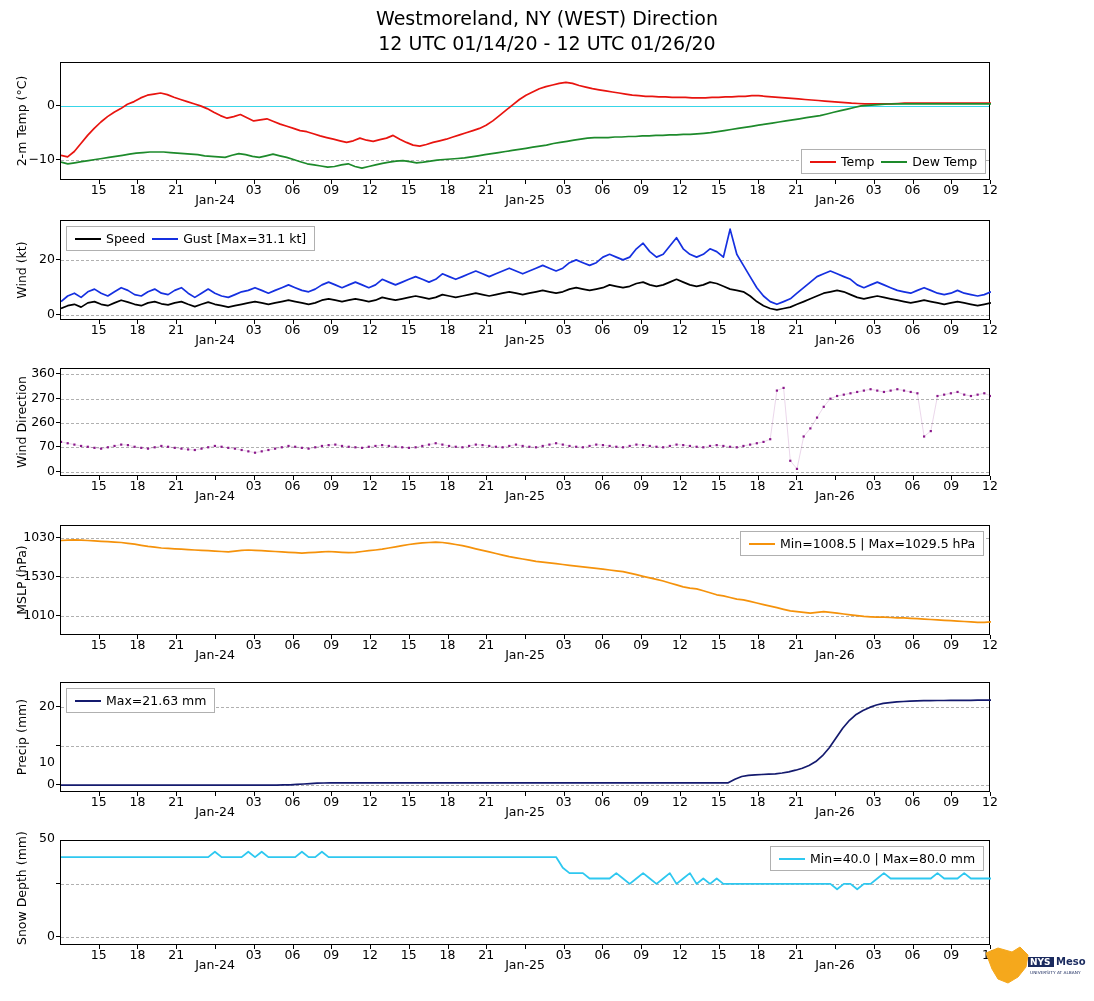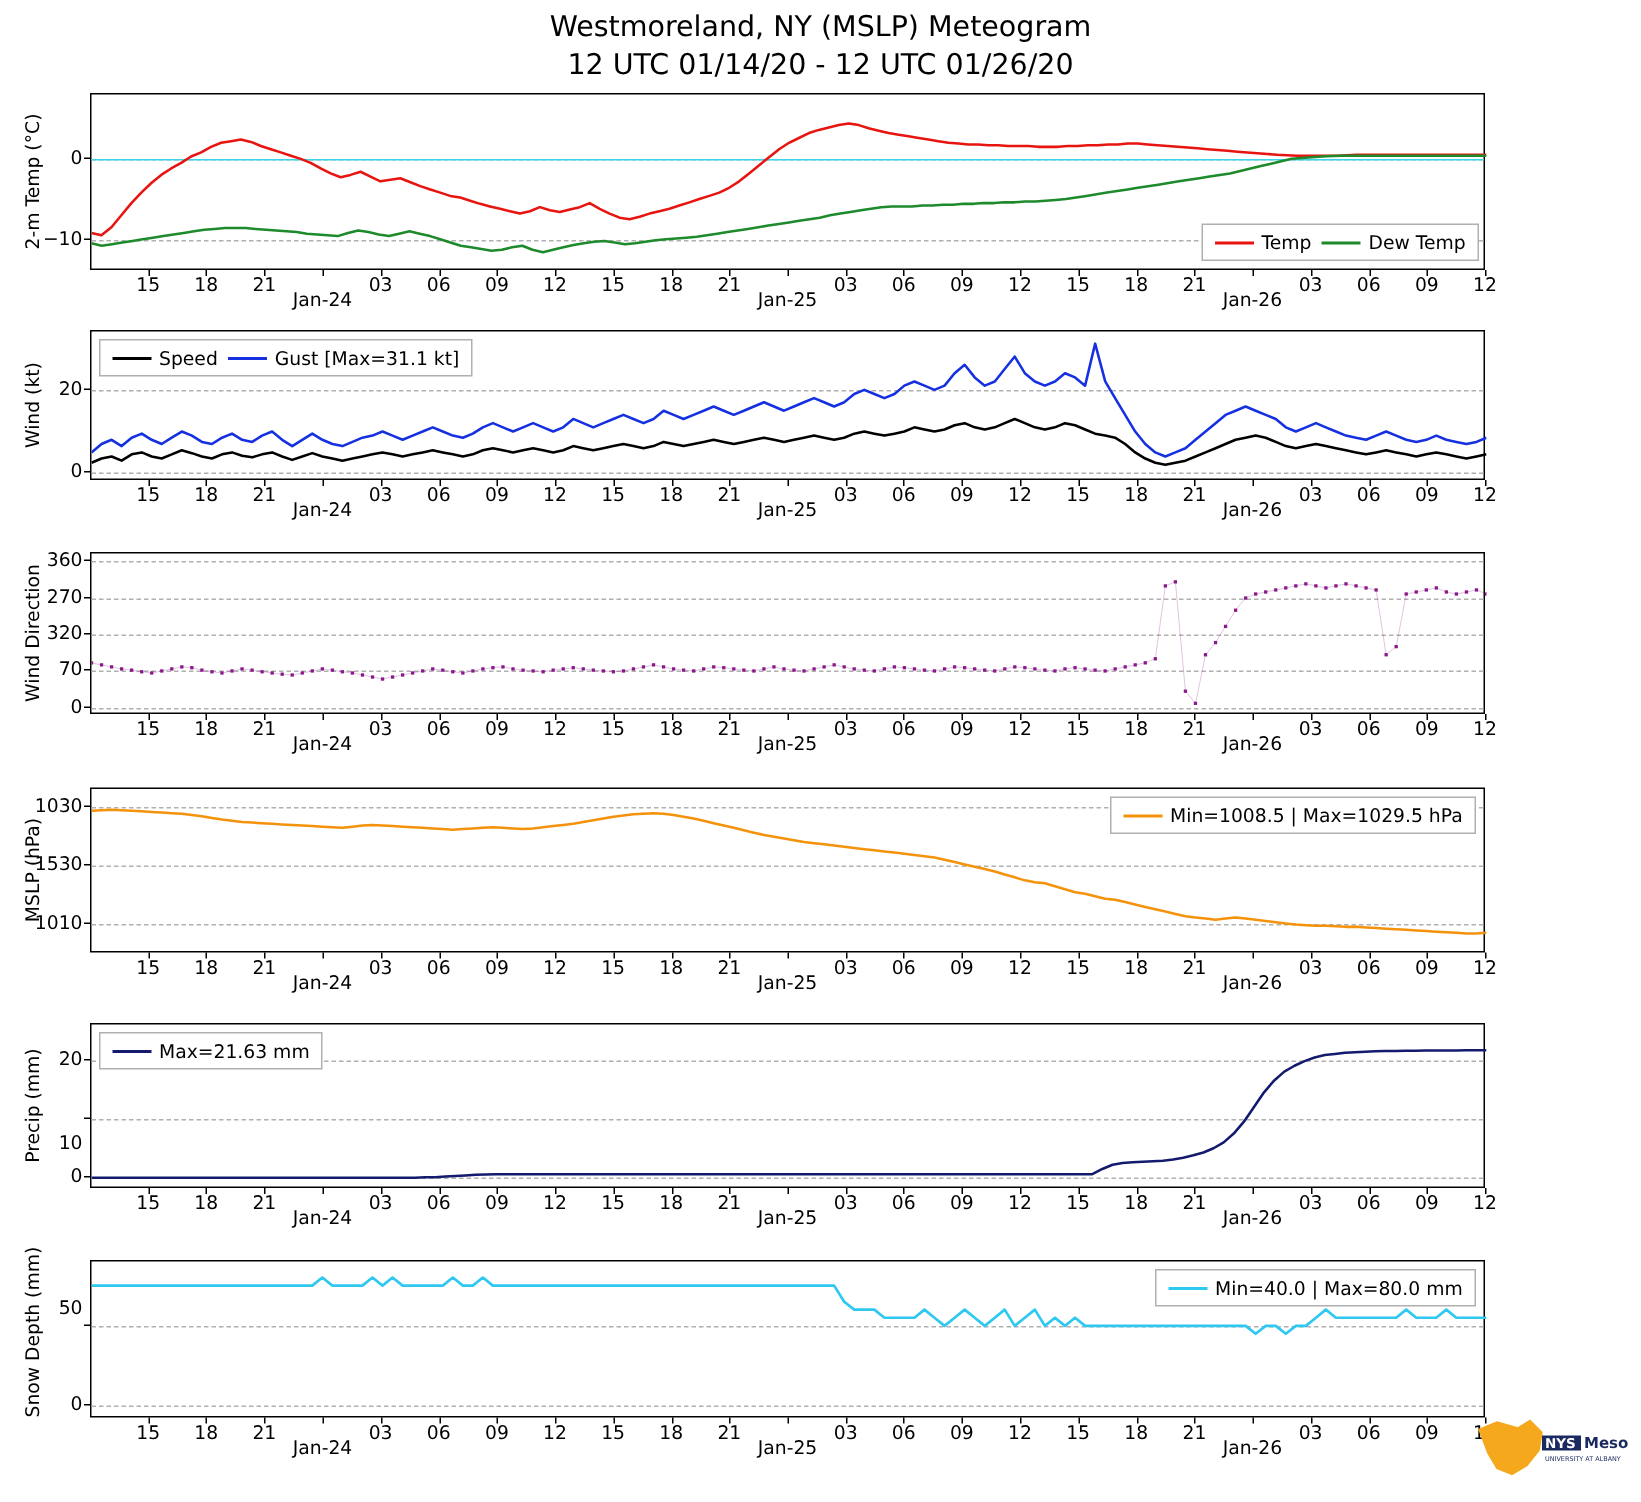--- a/index.html
+++ b/index.html
@@ -16,21 +16,21 @@
   .legend{position:absolute;border:1px solid #b0b0b0;background:#fff;display:flex;align-items:center;gap:7px;padding:4px 8px;font-size:12.5px;box-sizing:border-box;}
   .legend .item{display:flex;align-items:center;gap:5px;white-space:nowrap;}
   .legend .swatch{display:inline-block;width:26px;height:0;border-top-width:2.2px;border-top-style:solid;}
   svg{display:block;position:absolute;left:0;top:0;}
   .logo{position:absolute;right:8px;bottom:6px;width:104px;height:52px;}
 </style>
 </head>
 <body>
 
 <div class="title">
-  <div>Westmoreland, NY (MSLP) Meteogram</div>
+  <div>Westmoreland, NY (WEST) Direction</div>
   <div>12 UTC 01/14/20 - 12 UTC 01/26/20</div>
 </div>
 
 <div id="panels">
     <div class="plotbox" style="left:60px;top:62px;width:930px;height:118px;">
       <div class="gridline" style="top:96.54545454545455px;"></div>
       <div class="gridline" style="top:42.90909090909091px;"></div>
       <div style="position:absolute;left:0;top:42.90909090909091px;width:100%;border-top:1.5px solid #38d6e8;"></div>
       <svg width="930" height="118">
         <polyline points="0.0,92.3 6.6,93.9 13.3,88.5 19.9,80.5 26.6,72.4 33.2,65.4 39.9,59.0 46.5,53.6 53.1,49.3 59.8,45.6 66.4,41.3 73.1,38.6 79.7,34.9 86.4,32.2 93.0,31.1 99.6,30.0 106.3,31.6 112.9,34.3 119.6,36.5 126.2,38.6 132.9,40.8 139.5,42.9 146.1,45.6 152.8,49.3 159.4,52.6 166.1,55.2 172.7,53.6 179.4,51.5 186.0,54.7 192.6,57.9 199.3,56.9 205.9,55.8 212.6,58.5 219.2,61.1 225.9,63.3 232.5,65.4 239.1,67.6 245.8,68.7 252.4,70.8 259.1,72.9 265.7,74.6 272.4,76.2 279.0,77.8 285.6,79.4 292.3,77.8 298.9,75.1 305.6,77.2 312.2,78.3 318.9,76.7 325.5,75.1 332.1,72.4 338.8,76.2 345.4,79.4 352.1,82.1 358.7,83.1 365.4,81.5 372.0,79.4 378.6,77.8 385.3,76.2 391.9,74.0 398.6,71.9 405.2,69.7 411.9,67.6 418.5,65.4 425.1,62.2 431.8,57.9 438.4,52.6 445.1,47.2 451.7,41.8 458.4,36.5 465.0,32.2 471.6,29.0 478.3,25.7 484.9,23.6 491.6,22.0 498.2,20.4 504.9,19.3 511.5,20.4 518.1,22.5 524.8,24.1 531.4,25.7 538.1,26.8 544.7,27.9 551.4,29.0 558.0,30.0 564.6,31.1 571.3,32.2 577.9,32.7 584.6,33.3 591.2,33.3 597.9,33.8 604.5,33.8 611.1,34.3 617.8,34.3 624.4,34.3 631.1,34.9 637.7,34.9 644.4,34.9 651.0,34.3 657.6,34.3 664.3,33.8 670.9,33.8 677.6,33.3 684.2,33.3 690.9,32.7 697.5,32.7 704.1,33.3 710.8,33.8 717.4,34.3 724.1,34.9 730.7,35.4 737.4,35.9 744.0,36.5 750.6,37.0 757.3,37.5 763.9,38.1 770.6,38.6 777.2,39.2 783.9,39.7 790.5,40.2 797.1,40.5 803.8,40.8 810.4,40.8 817.1,40.8 823.7,40.8 830.4,40.8 837.0,40.5 843.6,40.2 850.3,40.2 856.9,40.2 863.6,40.2 870.2,40.2 876.9,40.2 883.5,40.2 890.1,40.2 896.8,40.2 903.4,40.2 910.1,40.2 916.7,40.2 923.4,40.2 930.0,40.2" fill="none" stroke="#e8140f" stroke-width="1.7" stroke-linejoin="round"></polyline>
@@ -318,21 +318,21 @@
         <rect x="915.5187050359712" y="24.550000000000004" width="2.2" height="2.2" fill="#8b1a8b"></rect>
         <rect x="922.2093525179856" y="23.199999999999996" width="2.2" height="2.2" fill="#8b1a8b"></rect>
         <rect x="928.9" y="25.9" width="2.2" height="2.2" fill="#8b1a8b"></rect>
         <polyline points="0.0,72.9 6.7,74.3 13.4,75.6 20.1,77.0 26.8,77.8 33.5,78.8 40.1,79.7 46.8,78.3 53.5,77.0 60.2,75.6 66.9,76.1 73.6,77.8 80.3,78.8 87.0,79.7 93.7,78.3 100.4,77.0 107.1,77.8 113.7,78.8 120.4,79.7 127.1,80.5 133.8,81.0 140.5,79.7 147.2,78.3 153.9,77.0 160.6,77.8 167.3,78.8 174.0,79.7 180.6,81.0 187.3,82.3 194.0,83.7 200.7,82.3 207.4,81.0 214.1,79.7 220.8,78.3 227.5,77.0 234.2,77.8 240.9,78.8 247.6,79.7 254.2,78.3 260.9,77.0 267.6,76.1 274.3,75.6 281.0,77.0 287.7,77.8 294.4,78.3 301.1,78.8 307.8,77.8 314.5,77.0 321.2,76.1 327.8,77.0 334.5,77.8 341.2,78.3 347.9,78.8 354.6,78.3 361.3,77.0 368.0,75.6 374.7,74.3 381.4,75.6 388.1,77.0 394.7,77.8 401.4,78.3 408.1,77.0 414.8,75.6 421.5,76.1 428.2,77.0 434.9,77.8 441.6,78.3 448.3,77.0 455.0,75.6 461.7,77.0 468.3,77.8 475.0,78.3 481.7,77.0 488.4,75.6 495.1,74.3 501.8,75.6 508.5,77.0 515.2,77.8 521.9,78.3 528.6,77.0 535.3,75.6 541.9,76.1 548.6,77.0 555.3,77.8 562.0,78.3 568.7,77.0 575.4,75.6 582.1,76.1 588.8,77.0 595.5,77.8 602.2,78.3 608.8,77.0 615.5,75.6 622.2,76.1 628.9,77.0 635.6,77.8 642.3,78.3 649.0,77.0 655.7,76.1 662.4,77.0 669.1,77.8 675.8,78.3 682.4,77.0 689.1,75.6 695.8,74.3 702.5,72.9 709.2,70.2 715.9,21.6 722.6,18.9 729.3,91.8 736.0,99.9 742.7,67.5 749.4,59.4 756.0,48.6 762.7,37.8 769.4,29.7 776.1,27.0 782.8,25.7 789.5,24.3 796.2,23.0 802.9,21.6 809.6,20.3 816.3,21.6 822.9,23.0 829.6,21.6 836.3,20.3 843.0,21.6 849.7,23.0 856.4,24.3 863.1,67.5 869.8,62.1 876.5,27.0 883.2,25.7 889.9,24.3 896.5,23.0 903.2,25.7 909.9,27.0 916.6,25.7 923.3,24.3 930.0,27.0" fill="none" stroke="#8b1a8b" stroke-width="0.5" opacity="0.35"></polyline>
       </svg>
     </div>
     <div class="ytick" style="left:12px;top:462.6px;width:43px;">0</div>
     <div class="tickmark" style="left:56px;top:470.6px;width:4px;height:1px;"></div>
     <div class="ytick" style="left:12px;top:438.3px;width:43px;">70</div>
     <div class="tickmark" style="left:56px;top:446.3px;width:4px;height:1px;"></div>
-    <div class="ytick" style="left:12px;top:414px;width:43px;">320</div>
+    <div class="ytick" style="left:12px;top:414px;width:43px;">260</div>
     <div class="tickmark" style="left:56px;top:422px;width:4px;height:1px;"></div>
     <div class="ytick" style="left:12px;top:389.7px;width:43px;">270</div>
     <div class="tickmark" style="left:56px;top:397.7px;width:4px;height:1px;"></div>
     <div class="ytick" style="left:12px;top:365.4px;width:43px;">360</div>
     <div class="tickmark" style="left:56px;top:373.4px;width:4px;height:1px;"></div>
     <div class="ylabel" style="left:14px;top:476px;width:108px;">Wind Direction</div>
     <div class="tickmark" style="left:98.781px;top:476px;width:1px;height:4px;"></div>
     <div class="xtick" style="left:68.781px;top:478px;width:60px;">15</div>
     <div class="tickmark" style="left:137.469px;top:476px;width:1px;height:4px;"></div>
     <div class="xtick" style="left:107.469px;top:478px;width:60px;">18</div>
@@ -520,21 +520,21 @@
     </div>
     <div class="plotbox" style="left:60px;top:840px;width:930px;height:105px;">
       <div class="gridline" style="top:96.42857142857143px;"></div>
       <div class="gridline" style="top:42.85714285714286px;"></div>
       <svg width="930" height="105">
         <polyline points="0.0,16.1 6.7,16.1 13.4,16.1 20.1,16.1 26.8,16.1 33.5,16.1 40.1,16.1 46.8,16.1 53.5,16.1 60.2,16.1 66.9,16.1 73.6,16.1 80.3,16.1 87.0,16.1 93.7,16.1 100.4,16.1 107.1,16.1 113.7,16.1 120.4,16.1 127.1,16.1 133.8,16.1 140.5,16.1 147.2,16.1 153.9,10.7 160.6,16.1 167.3,16.1 174.0,16.1 180.6,16.1 187.3,10.7 194.0,16.1 200.7,10.7 207.4,16.1 214.1,16.1 220.8,16.1 227.5,16.1 234.2,16.1 240.9,10.7 247.6,16.1 254.2,16.1 260.9,10.7 267.6,16.1 274.3,16.1 281.0,16.1 287.7,16.1 294.4,16.1 301.1,16.1 307.8,16.1 314.5,16.1 321.2,16.1 327.8,16.1 334.5,16.1 341.2,16.1 347.9,16.1 354.6,16.1 361.3,16.1 368.0,16.1 374.7,16.1 381.4,16.1 388.1,16.1 394.7,16.1 401.4,16.1 408.1,16.1 414.8,16.1 421.5,16.1 428.2,16.1 434.9,16.1 441.6,16.1 448.3,16.1 455.0,16.1 461.7,16.1 468.3,16.1 475.0,16.1 481.7,16.1 488.4,16.1 495.1,16.1 501.8,26.8 508.5,32.1 515.2,32.1 521.9,32.1 528.6,37.5 535.3,37.5 541.9,37.5 548.6,37.5 555.3,32.1 562.0,37.5 568.7,42.9 575.4,37.5 582.1,32.1 588.8,37.5 595.5,42.9 602.2,37.5 608.8,32.1 615.5,42.9 622.2,37.5 628.9,32.1 635.6,42.9 642.3,37.5 649.0,42.9 655.7,37.5 662.4,42.9 669.1,42.9 675.8,42.9 682.4,42.9 689.1,42.9 695.8,42.9 702.5,42.9 709.2,42.9 715.9,42.9 722.6,42.9 729.3,42.9 736.0,42.9 742.7,42.9 749.4,42.9 756.0,42.9 762.7,42.9 769.4,42.9 776.1,48.2 782.8,42.9 789.5,42.9 796.2,48.2 802.9,42.9 809.6,42.9 816.3,37.5 822.9,32.1 829.6,37.5 836.3,37.5 843.0,37.5 849.7,37.5 856.4,37.5 863.1,37.5 869.8,37.5 876.5,32.1 883.2,37.5 889.9,37.5 896.5,37.5 903.2,32.1 909.9,37.5 916.6,37.5 923.3,37.5 930.0,37.5" fill="none" stroke="#2ec8f0" stroke-width="1.8" stroke-linejoin="round"></polyline>
       </svg>
     </div>
     <div class="ytick" style="left:12px;top:928.4285714285714px;width:43px;">0</div>
     <div class="tickmark" style="left:56px;top:936.4285714285714px;width:4px;height:1px;"></div>
-    <div class="ytick" style="left:12px;top:864px;width:43px;">50</div>
+    <div class="ytick" style="left:12px;top:830px;width:43px;">50</div>
     <div class="tickmark" style="left:56px;top:882.8571428571429px;width:4px;height:1px;"></div>
     <div class="ylabel" style="left:14px;top:945px;width:105px;">Snow Depth (mm)</div>
     <div class="tickmark" style="left:98.781px;top:945px;width:1px;height:4px;"></div>
     <div class="xtick" style="left:68.781px;top:947px;width:60px;">15</div>
     <div class="tickmark" style="left:137.469px;top:945px;width:1px;height:4px;"></div>
     <div class="xtick" style="left:107.469px;top:947px;width:60px;">18</div>
     <div class="tickmark" style="left:176.25px;top:945px;width:1px;height:4px;"></div>
     <div class="xtick" style="left:146.25px;top:947px;width:60px;">21</div>
     <div class="tickmark" style="left:215.03099999999998px;top:945px;width:1px;height:4px;"></div>
     <div class="xtickday" style="left:185.03099999999998px;top:957px;width:60px;">Jan-24</div>

